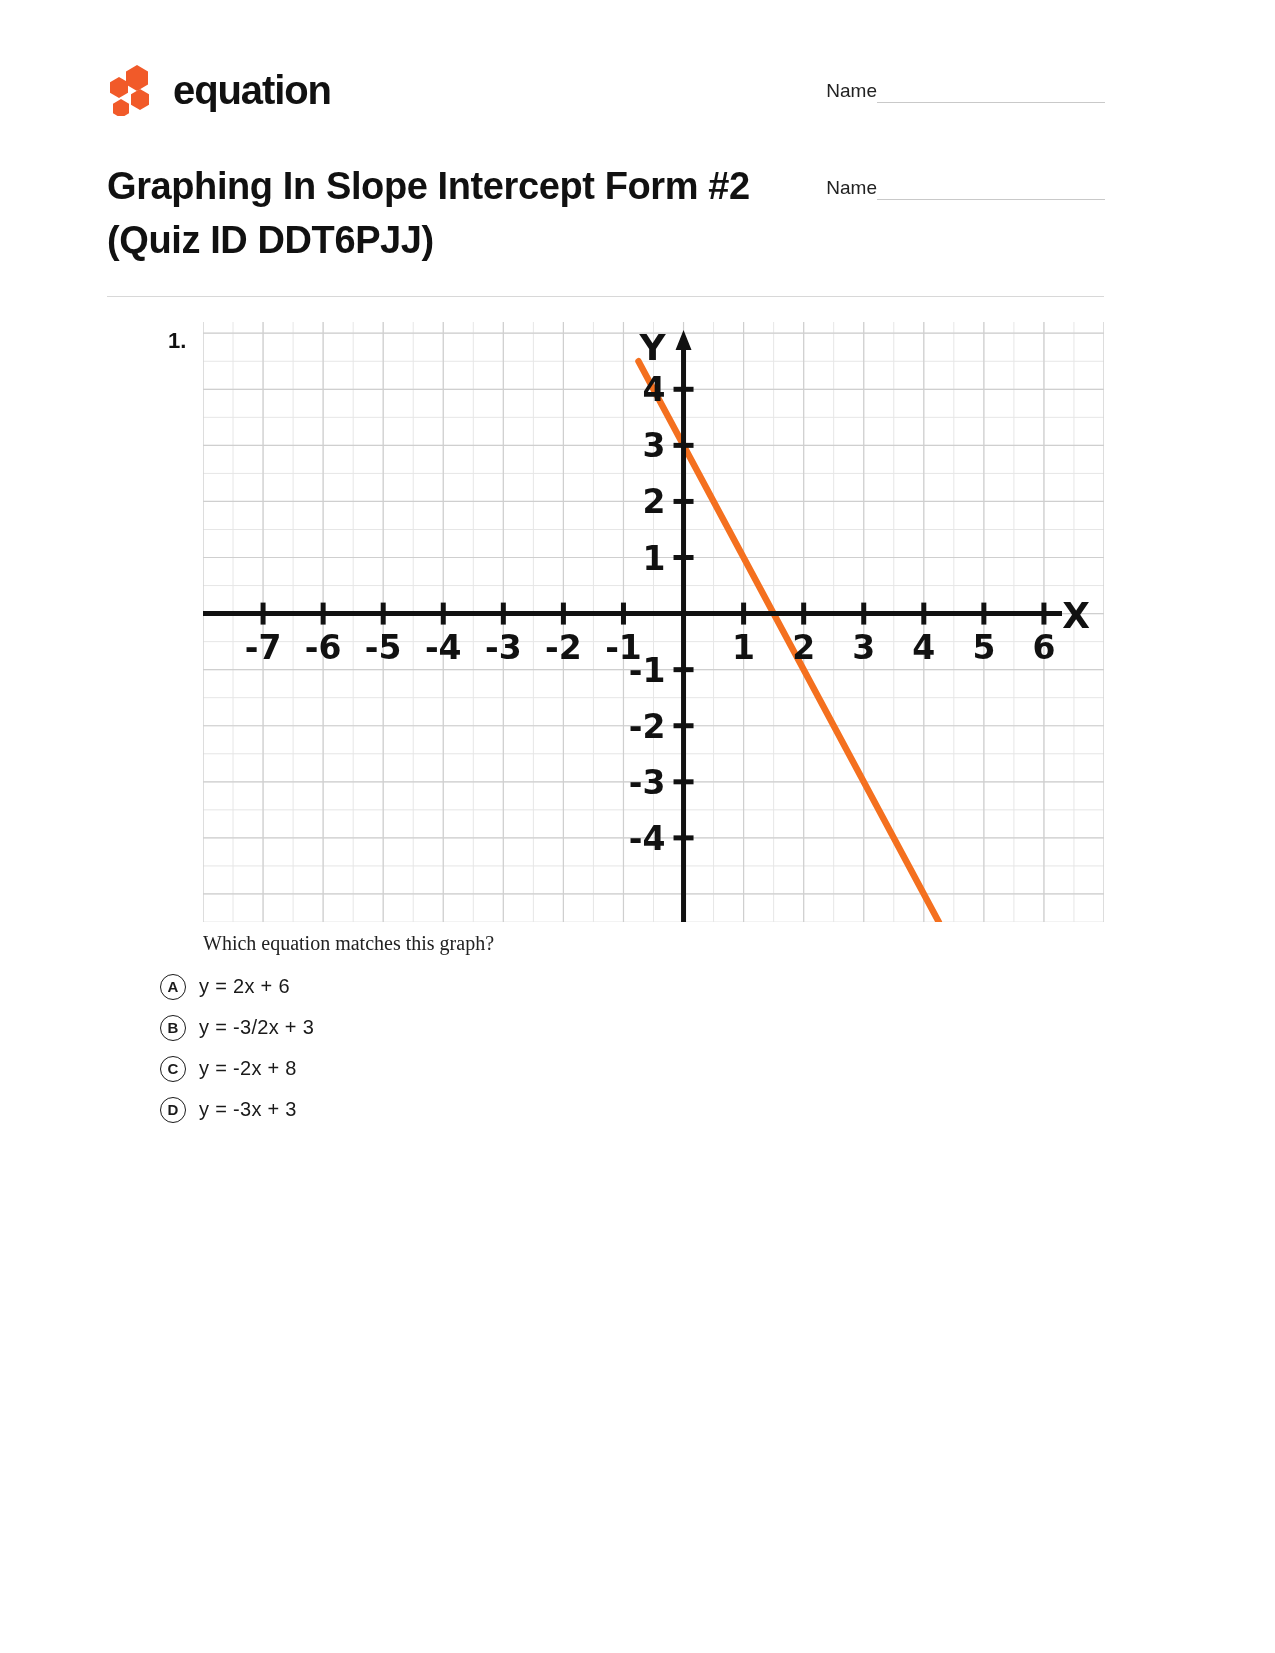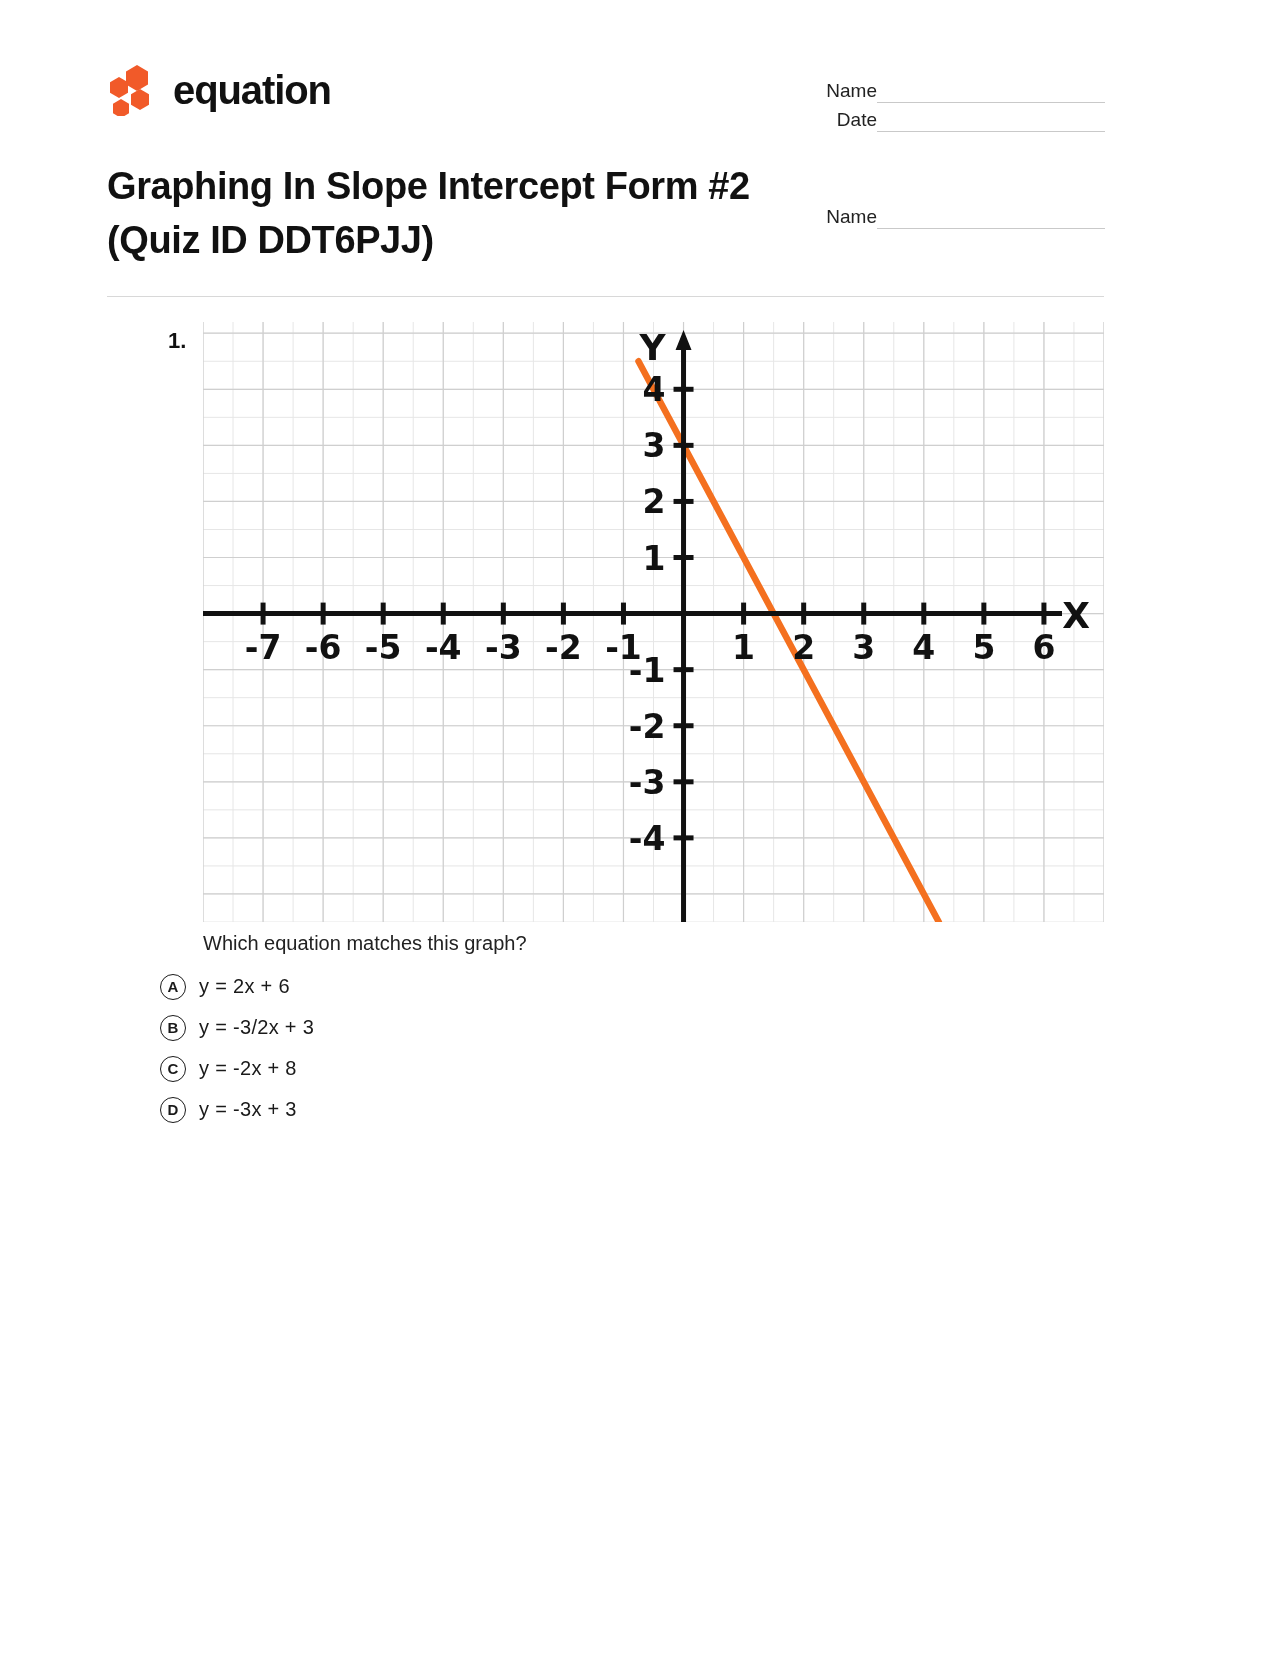--- a/index.html
+++ b/index.html
@@ -105,20 +105,21 @@
     height: 600px;
   }
   .graph-wrap svg { display: block; }
 
   .q-text {
     position: absolute;
     left: 203px;
     top: 932px;
     font-size: 20px;
     color: #222222;
+    font-family: Liberation Serif, serif;
   }
 
   .choices {
     position: absolute;
     left: 160px;
     top: 966px;
     width: 600px;
   }
   .choice {
     display: flex;
@@ -159,24 +160,20 @@
         <polygon points="33,25 42,30.3 42,40.7 33,46 24,40.7 24,30.3"></polygon>
         <polygon points="14,35 22,39.7 22,49.3 14,54 6,49.3 6,39.7"></polygon>
       </g>
     </svg>
     <span class="logo-word">equation</span>
   </div>
 
   <div class="meta">
     <div class="meta-row">
       <span class="meta-label">Name</span>
-      <span class="meta-line"></span>
-    </div>
-    <div class="meta-row">
-      <span class="meta-label">Date</span>
       <span class="meta-line"></span>
     </div>
     <div class="meta-row score">
       <span class="meta-label">Name</span>
       <span class="meta-line"></span>
     </div>
   </div>
 
   <div class="title">Graphing In Slope Intercept Form #2 (Quiz ID DDT6PJJ)</div>
 

